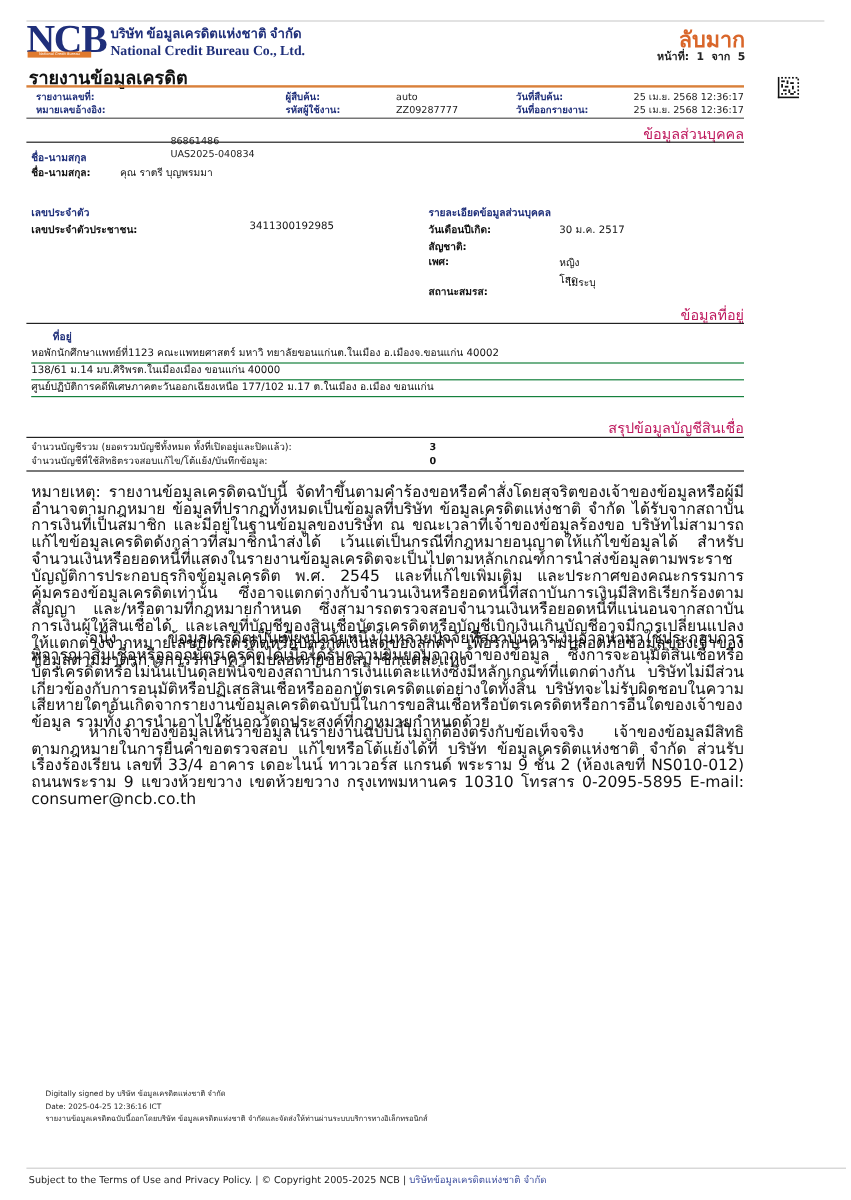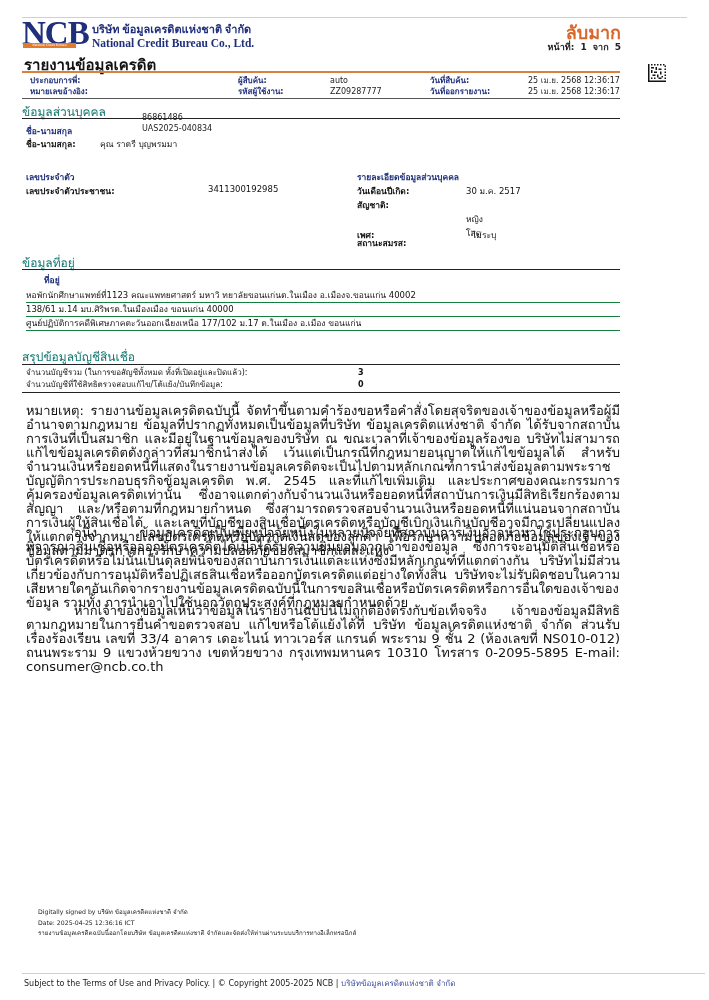--- a/index.html
+++ b/index.html
@@ -21,21 +21,21 @@
   .title { position: absolute; left: 24px; top: 53px; font-size: 15px; font-weight: bold; color: #111; }
   .orange-rule { position: absolute; left: 22px; width: 598px; top: 71px; border-top: 2px solid #d9803a; }
   .qr { position: absolute; left: 648px; top: 64px; width: 18px; height: 18px; }
   .meta { position: absolute; left: 30px; top: 75px; width: 590px; font-size: 8px; color: #222; }
   .meta .row { display: flex; height: 11px; line-height: 11px; }
   .meta .k { font-weight: bold; color: #1f2f7a; }
   .meta .c1 { width: 112px; } .meta .c2 { width: 96px; margin-top: 37px; } .meta .c3 { width: 92px; }
   .meta .c4 { width: 100px; } .meta .c5 { width: 98px; } .meta .c6 { width: 92px; white-space: nowrap; }
   .meta-rule { position: absolute; left: 22px; width: 598px; top: 98px; border-top: 1px solid #555; }
 
-  .sec-title { position: absolute; left: 22px; width: 598px; text-align: left; font-size: 12px; color: #0f766e; }
+  .sec-title { position: absolute; left: 22px; width: 598px; text-align: right; font-size: 12px; color: #be185d; }
   .sec-rule { position: absolute; left: 22px; width: 598px; border-top: 1.5px solid #222; }
   .sub-head { position: absolute; font-size: 8.5px; font-weight: bold; color: #1f2f7a; }
   .lbl { position: absolute; font-size: 8.5px; font-weight: bold; color: #111; }
   .val { position: absolute; font-size: 8.5px; color: #111; }
   .addr-line { position: absolute; left: 26px; width: 594px; font-size: 8.5px; color: #111;
                border-bottom: 1px solid #15803d; height: 13px; line-height: 13px; }
   .sum-row { position: absolute; left: 26px; width: 594px; font-size: 8px; color: #111; height: 11px; line-height: 11px; }
   .sum-row .v { position: absolute; left: 332px; font-weight: bold; }
   .para { position: absolute; left: 26px; width: 594px; font-size: 13px; line-height: 14px; color: #111;
           text-align: justify; }
@@ -97,21 +97,21 @@
       <rect x="6" y="7" width="1" height="2"></rect>
       <rect x="9" y="8" width="1" height="1"></rect>
     <rect x="2" y="9" width="1" height="1"></rect>
       <rect x="4" y="9" width="1" height="1"></rect>
       <rect x="7" y="9" width="2" height="1"></rect>
   </g>
 </svg>
 
 <div class="meta">
   <div class="row">
-    <span class="k c1">ประกอบการพี่:</span>
+    <span class="k c1">รายงานเลขที่:</span>
     <span class="c2">86861486</span>
     <span class="k c3">ผู้สืบค้น:</span>
     <span class="c4">auto</span>
     <span class="k c5">วันที่สืบค้น:</span>
     <span class="c6">25 เม.ย. 2568 12:36:17</span>
   </div>
   <div class="row">
     <span class="k c1">หมายเลขอ้างอิง:</span>
     <span class="c2">UAS2025-040834</span>
     <span class="k c3">รหัสผู้ใช้งาน:</span>
@@ -131,36 +131,36 @@
 
 <div class="sub-head" style="left:26px; top:170px;">เลขประจำตัว</div>
 <div class="lbl" style="left:26px; top:184px;">เลขประจำตัวประชาชน:</div>
 <div class="val" style="left:208px; top:184px;">3411300192985</div>
 
 <div class="sub-head" style="left:357px; top:170px;">รายละเอียดข้อมูลส่วนบุคคล</div>
 <div class="lbl" style="left:357px; top:184px;">วันเดือนปีเกิด:</div>
 <div class="val" style="left:466px; top:184px;">30 ม.ค. 2517</div>
 <div class="lbl" style="left:357px; top:198px;">สัญชาติ:</div>
 <div class="val" style="left:472px; top:198px;margin-top:30px;">ไม่ระบุ</div>
-<div class="lbl" style="left:357px; top:228px;">เพศ:</div>
+<div class="lbl" style="left:357px; top:211px;">เพศ:</div>
 <div class="val" style="left:466px; top:212px;">หญิง</div>
 <div class="lbl" style="left:357px; top:236px;">สถานะสมรส:</div>
 <div class="val" style="left:466px; top:226px;">โสด</div>
 
 <div class="sec-title" style="top:253px;">ข้อมูลที่อยู่</div>
 <div class="sec-rule" style="top:269px;"></div>
 <div class="sub-head" style="left:44px; top:273px;">ที่อยู่</div>
 <div class="addr-line" style="top:289px;">หอพักนักศึกษาแพทย์ที่1123 คณะแพทยศาสตร์ มหาวิ ทยาลัยขอนแก่นต.ในเมือง อ.เมืองจ.ขอนแก่น 40002</div>
 <div class="addr-line" style="top:303px;">138/61 ม.14 มบ.ศิริพรต.ในเมืองเมือง ขอนแก่น 40000</div>
 <div class="addr-line" style="top:317px;">ศูนย์ปฏิบัติการคดีพิเศษภาคตะวันออกเฉียงเหนือ 177/102 ม.17 ต.ในเมือง อ.เมือง ขอนแก่น</div>
 
 <div class="sec-title" style="top:347px;">สรุปข้อมูลบัญชีสินเชื่อ</div>
 <div class="sec-rule" style="top:364px;"></div>
 <div class="sum-row" style="top:367px;">
-  <span>จำนวนบัญชีรวม (ในการขอสัญชีทั้งหมด ทั้งที่เปิดอยู่และปิดแล้ว):</span>
+  <span>จำนวนบัญชีรวม (ยอดรวมบัญชีทั้งหมด ทั้งที่เปิดอยู่และปิดแล้ว):</span>
   <span class="v">3</span>
 </div>
 <div class="sum-row" style="top:379px;">
   <span>จำนวนบัญชีที่ใช้สิทธิตรวจสอบแก้ไข/โต้แย้ง/บันทึกข้อมูล:</span>
   <span class="v">0</span>
 </div>
 <div class="sec-rule" style="top:392px; border-top-width:1px;"></div>
 
 <div class="para" style="top:404px;">หมายเหตุ: รายงานข้อมูลเครดิตฉบับนี้ จัดทำขึ้นตามคำร้องขอหรือคำสั่งโดยสุจริตของเจ้าของข้อมูลหรือผู้มีอำนาจตามกฎหมาย ข้อมูลที่ปรากฏทั้งหมดเป็นข้อมูลที่บริษัท ข้อมูลเครดิตแห่งชาติ จำกัด ได้รับจากสถาบันการเงินที่เป็นสมาชิก และมีอยู่ในฐานข้อมูลของบริษัท ณ ขณะเวลาที่เจ้าของข้อมูลร้องขอ บริษัทไม่สามารถแก้ไขข้อมูลเครดิตดังกล่าวที่สมาชิกนำส่งได้ เว้นแต่เป็นกรณีที่กฎหมายอนุญาตให้แก้ไขข้อมูลได้ สำหรับจำนวนเงินหรือยอดหนี้ที่แสดงในรายงานข้อมูลเครดิตจะเป็นไปตามหลักเกณฑ์การนำส่งข้อมูลตามพระราชบัญญัติการประกอบธุรกิจข้อมูลเครดิต พ.ศ. 2545 และที่แก้ไขเพิ่มเติม และประกาศของคณะกรรมการคุ้มครองข้อมูลเครดิตเท่านั้น ซึ่งอาจแตกต่างกับจำนวนเงินหรือยอดหนี้ที่สถาบันการเงินมีสิทธิเรียกร้องตามสัญญา และ/หรือตามที่กฎหมายกำหนด ซึ่งสามารถตรวจสอบจำนวนเงินหรือยอดหนี้ที่แน่นอนจากสถาบันการเงินผู้ให้สินเชื่อได้ และเลขที่บัญชีของสินเชื่อบัตรเครดิตหรือบัญชีเบิกเงินเกินบัญชีอาจมีการเปลี่ยนแปลงให้แตกต่างจากหมายเลขบัตรเครดิตหรือบัตรกดเงินสดของลูกค้า เพื่อรักษาความปลอดภัยข้อมูลของเจ้าของข้อมูลตามมาตรการการรักษาความปลอดภัยของสมาชิกแต่ละแห่ง</div>
 <div class="para indent" style="top:526px;">อนึ่ง ข้อมูลเครดิตเป็นเพียงปัจจัยหนึ่งในหลายปัจจัยที่สถาบันการเงินอาจนำมาใช้ประกอบการพิจารณาสินเชื่อหรือออกบัตรเครดิตได้เมื่อได้รับความยินยอมจากเจ้าของข้อมูล ซึ่งการจะอนุมัติสินเชื่อหรือบัตรเครดิตหรือไม่นั้นเป็นดุลยพินิจของสถาบันการเงินแต่ละแห่งซึ่งมีหลักเกณฑ์ที่แตกต่างกัน บริษัทไม่มีส่วนเกี่ยวข้องกับการอนุมัติหรือปฏิเสธสินเชื่อหรือออกบัตรเครดิตแต่อย่างใดทั้งสิ้น บริษัทจะไม่รับผิดชอบในความเสียหายใดๆอันเกิดจากรายงานข้อมูลเครดิตฉบับนี้ในการขอสินเชื่อหรือบัตรเครดิตหรือการอื่นใดของเจ้าของข้อมูล รวมทั้ง การนำเอาไปใช้นอกวัตถุประสงค์ที่กฎหมายกำหนดด้วย</div>

